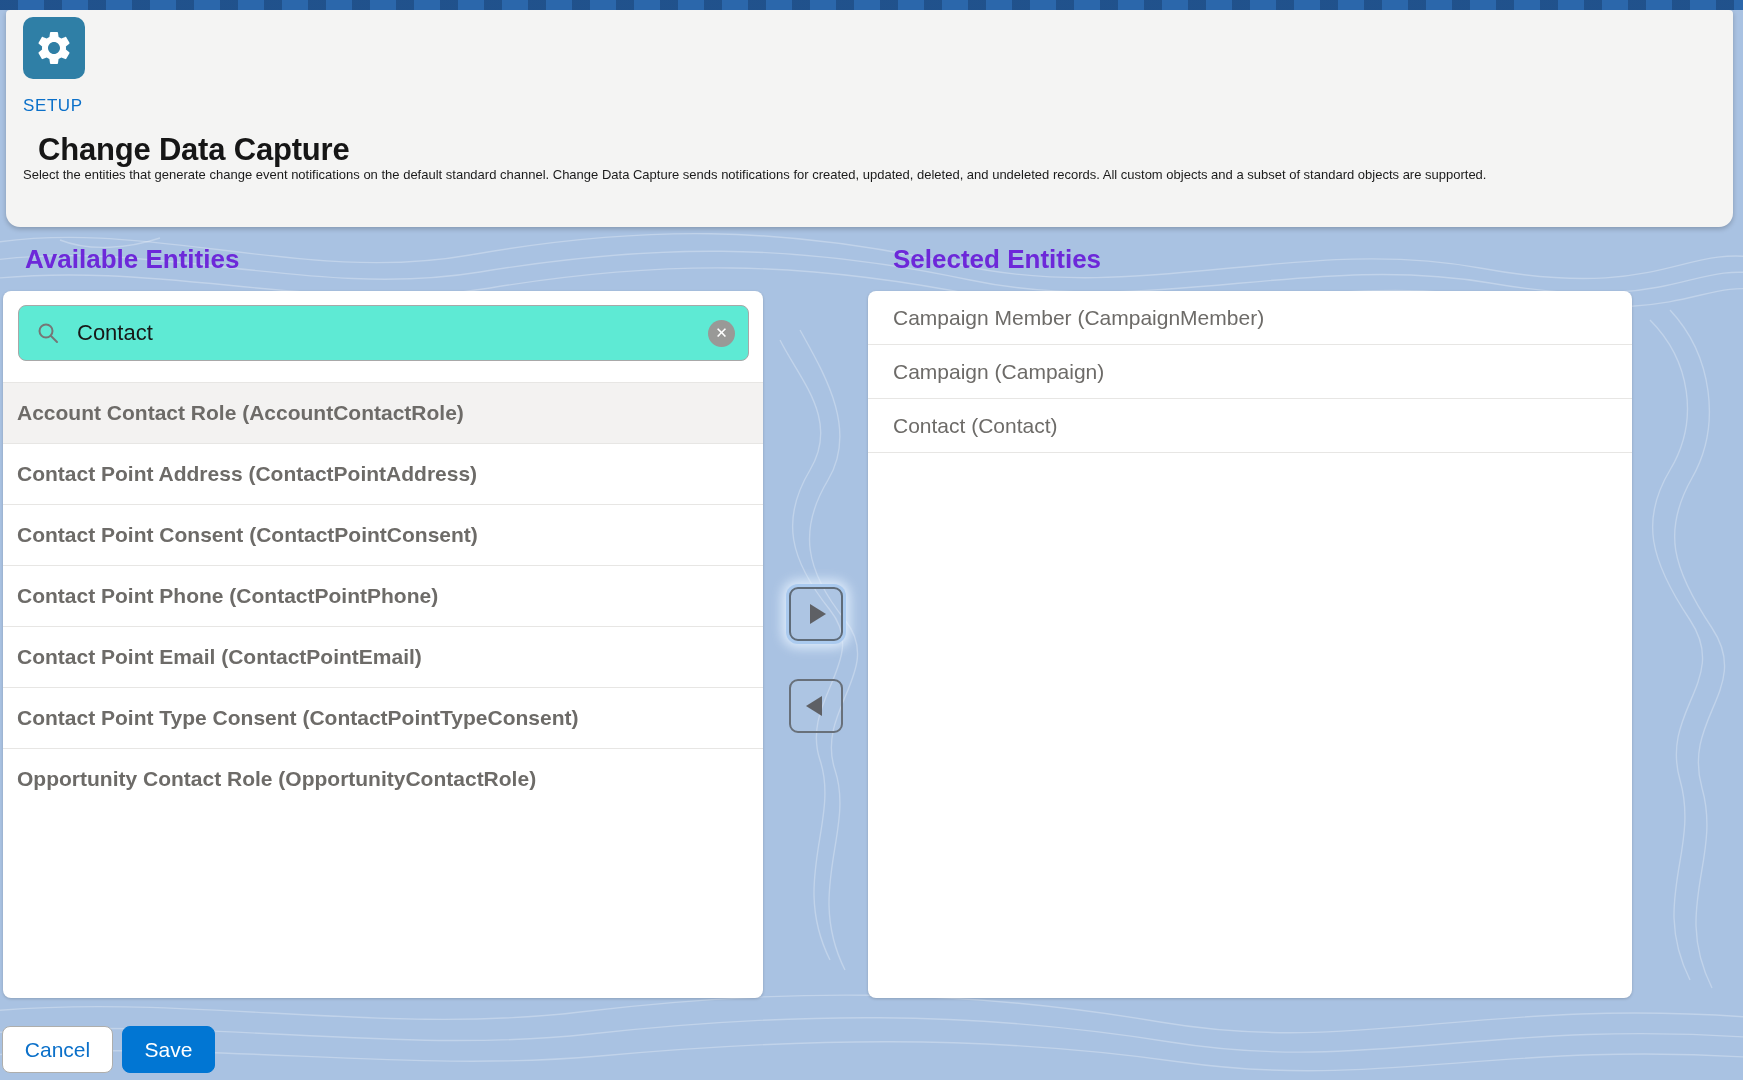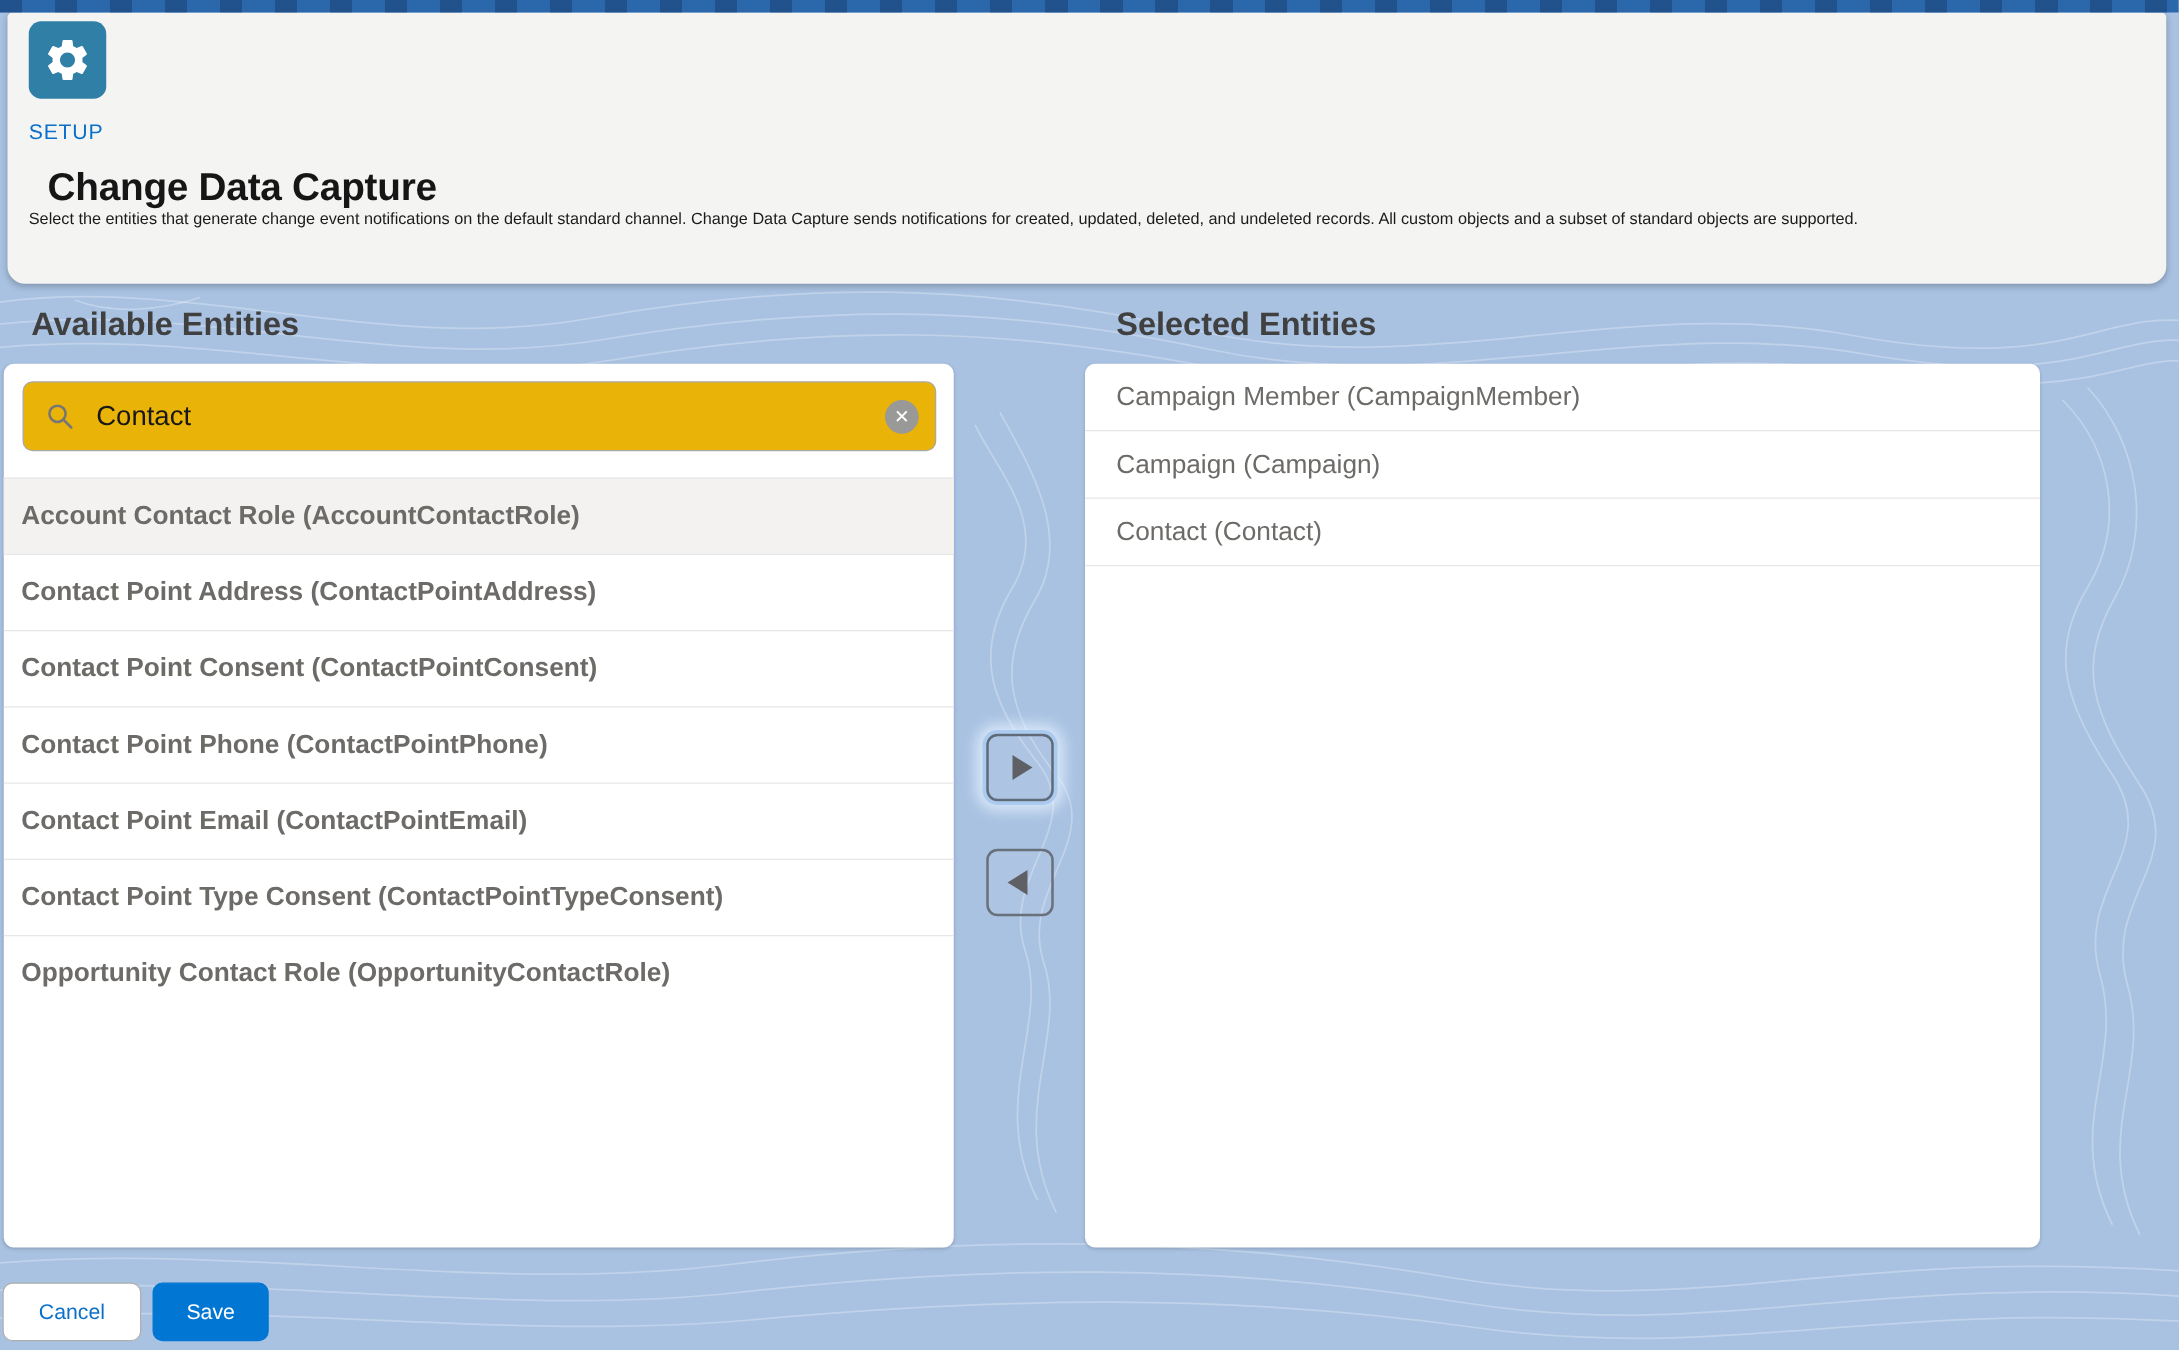--- a/index.html
+++ b/index.html
@@ -36,36 +36,36 @@
     position:absolute;left:16px;top:106px;
     font-size:31px;font-weight:700;color:#161616;letter-spacing:-.2px;
   }
   .page-desc{
     position:absolute;left:17px;top:153px;width:1690px;
     font-size:13px;line-height:24px;color:#1b1b1b;
   }
   
   .col-heading{
     position:absolute;top:244px;z-index:2;
-    font-size:26px;font-weight:700;color:#404040;
+    font-size:26px;font-weight:700;color:#6d28d9;
   }
   .col-heading.available{left:25px;}
   .col-heading.selected{left:893px;}
   
   .panel{
     position:absolute;top:291px;height:707px;z-index:2;
     background:#ffffff;border-radius:8px;
     box-shadow:0 1px 3px rgba(0,0,0,.18);
   }
   .panel.available{left:3px;width:760px;}
   .panel.selected{left:868px;width:764px;}
   
   .search-box{
     position:absolute;left:15px;top:14px;width:731px;height:56px;
-    border:1.5px solid #a8a8a8;border-radius:8px;background:#eab308;
+    border:1.5px solid #a8a8a8;border-radius:8px;background:#5eead4;
     display:flex;align-items:center;box-sizing:border-box;
   }
   .search-box svg.mag{width:24px;height:24px;margin-left:17px;flex:0 0 auto;}
   .search-input{
     flex:1 1 auto;border:none;outline:none;background:transparent;
     font-family:"Liberation Sans","DejaVu Sans",sans-serif;
     font-size:22px;color:#181818;margin-left:15px;min-width:0;
   }
   .clear-btn{
     flex:0 0 auto;width:27px;height:27px;margin-right:13px;border:none;
@@ -108,21 +108,21 @@
     border-top:10px solid transparent;border-bottom:10px solid transparent;
   }
   .tri-left{
     width:0;height:0;margin-right:4px;
     border-right:16px solid #5e6065;
     border-top:10px solid transparent;border-bottom:10px solid transparent;
   }
   
   .footer-btn{
     position:absolute;top:1026px;height:47px;z-index:2;
-    border-radius:8px;font-size:17px;cursor:pointer;
+    border-radius:8px;font-size:21px;cursor:pointer;
     display:flex;align-items:center;justify-content:center;
     font-family:"Liberation Sans","DejaVu Sans",sans-serif;
     box-sizing:border-box;
   }
   .cancel-btn{
     left:2px;width:111px;background:#ffffff;
     border:1px solid #aeaeac;color:#0b70c9;
   }
   .save-btn{
     left:122px;width:93px;background:#0176d3;

